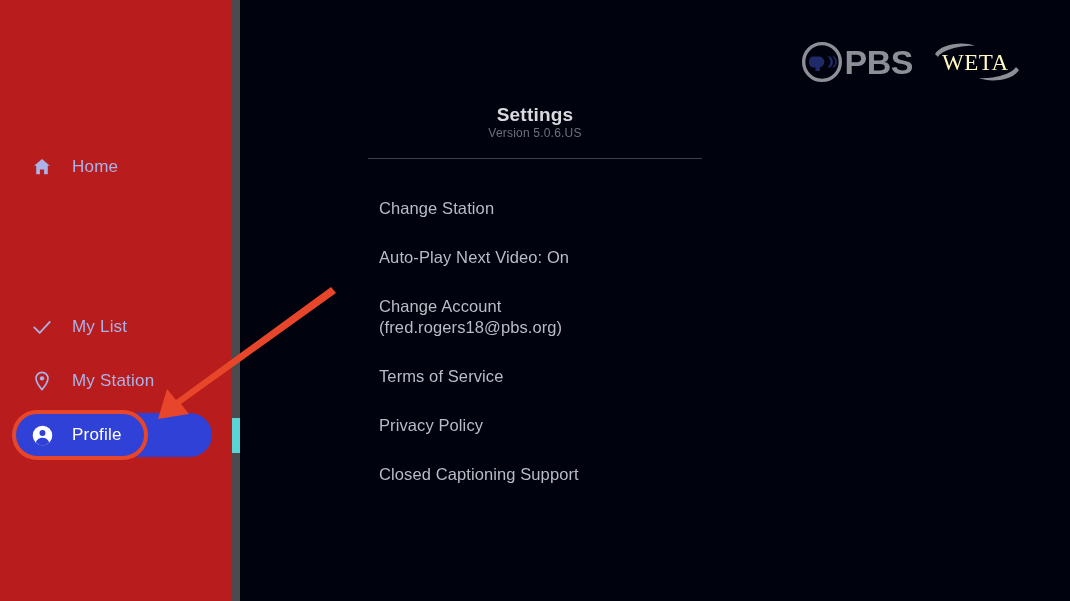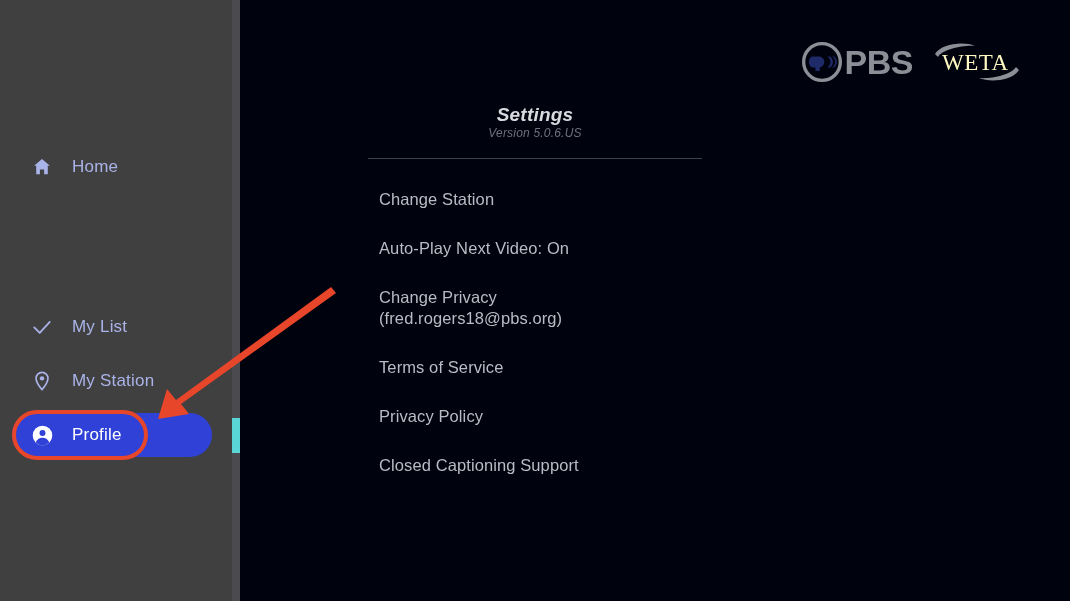--- a/index.html
+++ b/index.html
@@ -17,21 +17,21 @@
     -webkit-font-smoothing: antialiased;
   }
 
   
   #sidebar {
     position: absolute;
     left: 0;
     top: 0;
     width: 232px;
     height: 601px;
-    background: #404040;
+    background: #b91c1c;
   }
   #sidebar-edge {
     position: absolute;
     left: 232px;
     top: 0;
     width: 8px;
     height: 601px;
     background: #4b4b4f;
   }
   #focus-bar {
@@ -144,21 +144,20 @@
     font-variant: small-caps;
     line-height: 1;
   }
 
   #settings-header {
     position: absolute;
     left: 128px;
     top: 104px;
     width: 334px;
     text-align: center;
-    font-style: italic;
   }
   #settings-title {
     font-size: 19px;
     font-weight: bold;
     color: #d8dade;
     letter-spacing: 0.2px;
   }
   #settings-version {
     font-size: 12px;
     color: #6e727e;
@@ -169,21 +168,21 @@
     left: 128px;
     top: 158px;
     width: 334px;
     height: 1px;
     background: #3b4050;
   }
 
   #settings-list {
     position: absolute;
     left: 139px;
-    top: 189px;
+    top: 198px;
     width: 420px;
   }
   .settings-item {
     font-size: 16.5px;
     color: #b9bcc4;
     letter-spacing: 0.1px;
     margin-bottom: 28px;
     line-height: 21px;
     white-space: pre-line;
   }
@@ -270,21 +269,21 @@
     <div id="settings-header">
       <div id="settings-title">Settings</div>
       <div id="settings-version">Version 5.0.6.US</div>
     </div>
 
     <div id="settings-divider"></div>
 
     <div id="settings-list">
       <div class="settings-item">Change Station</div>
       <div class="settings-item">Auto-Play Next Video: On</div>
-      <div class="settings-item">Change Privacy
+      <div class="settings-item">Change Account
 (fred.rogers18@pbs.org)</div>
       <div class="settings-item">Terms of Service</div>
       <div class="settings-item">Privacy Policy</div>
       <div class="settings-item">Closed Captioning Support</div>
     </div>
 
   </div>
 </div>
 
 </body></html>

